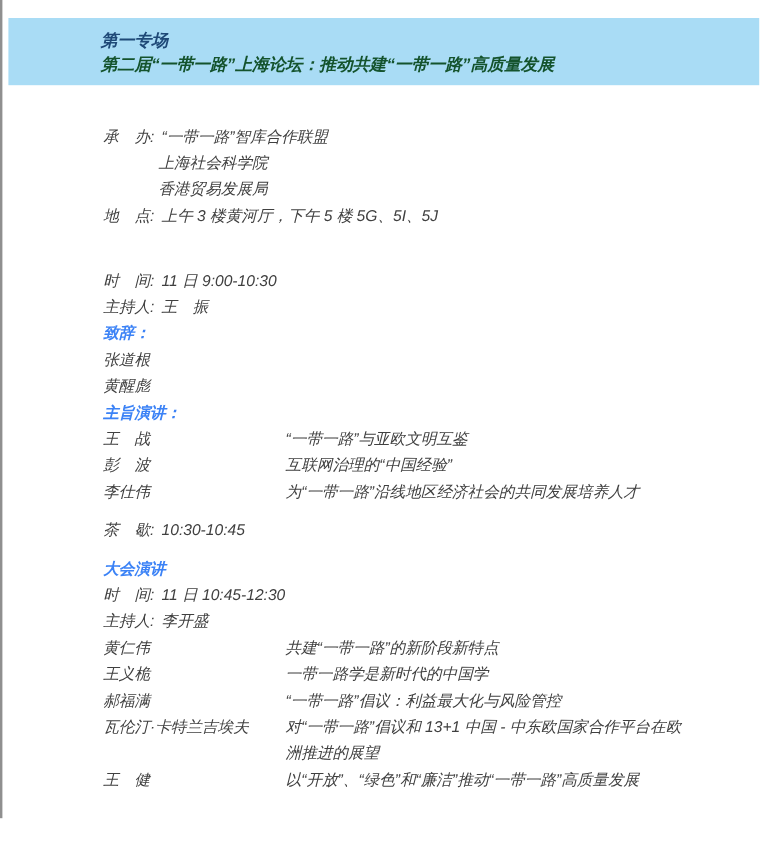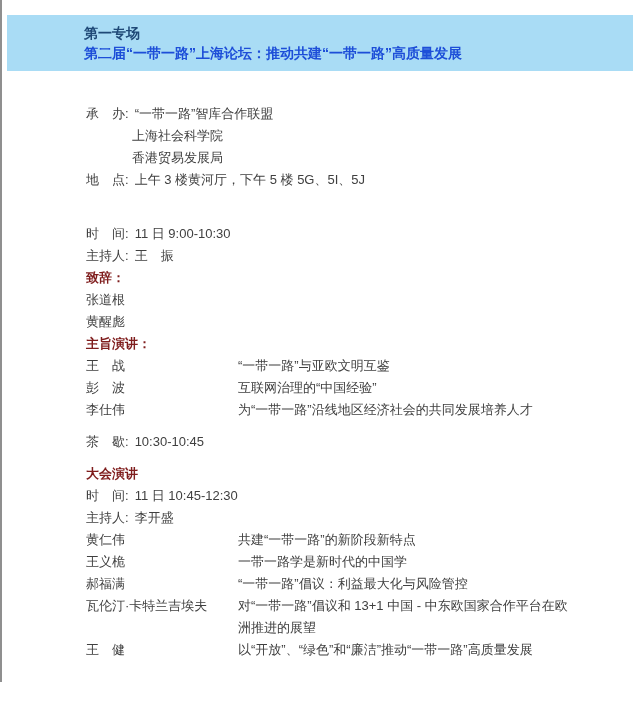--- a/index.html
+++ b/index.html
@@ -6,38 +6,39 @@
   body{font-family:"Liberation Sans","DejaVu Sans",sans-serif;}
   .page{
     position:relative;
     width:633px;height:682px;
     background:#ffffff;
     border-left:2px solid #8f8f8f;
     box-sizing:border-box;
     overflow:hidden;
     color:#404040;
     font-size:13px;
+    font-style:italic;
   }
   .band{
     margin:15px 0 0 5px;
     background:#A9DCF5;
     padding:8px 10px 8px 77px;
     font-weight:bold;
     font-size:14px;
     line-height:20px;
   }
   .band-session{color:#1F4977;}
-  .band-title{color:#1d4ed8;}
+  .band-title{color:#14532d;}
   .content{padding:0 60px 0 84px;}
   .block{margin-top:32px;}
   .block-tight{margin-top:10px;}
   .row{line-height:22px;min-height:22px;}
   .label{display:inline-block;margin-right:6px;}
   .indent{padding-left:46px;}
-  .bold{font-weight:bold;color:#7f1d1d;}
+  .bold{font-weight:bold;color:#3b82f6;}
   .speech{display:flex;line-height:22px;}
   .speech .name{flex:0 0 152px;}
   .speech .topic{flex:1;}
 </style>
 </head>
 <body>
 
 <div class="page">
 
   <div class="band">

